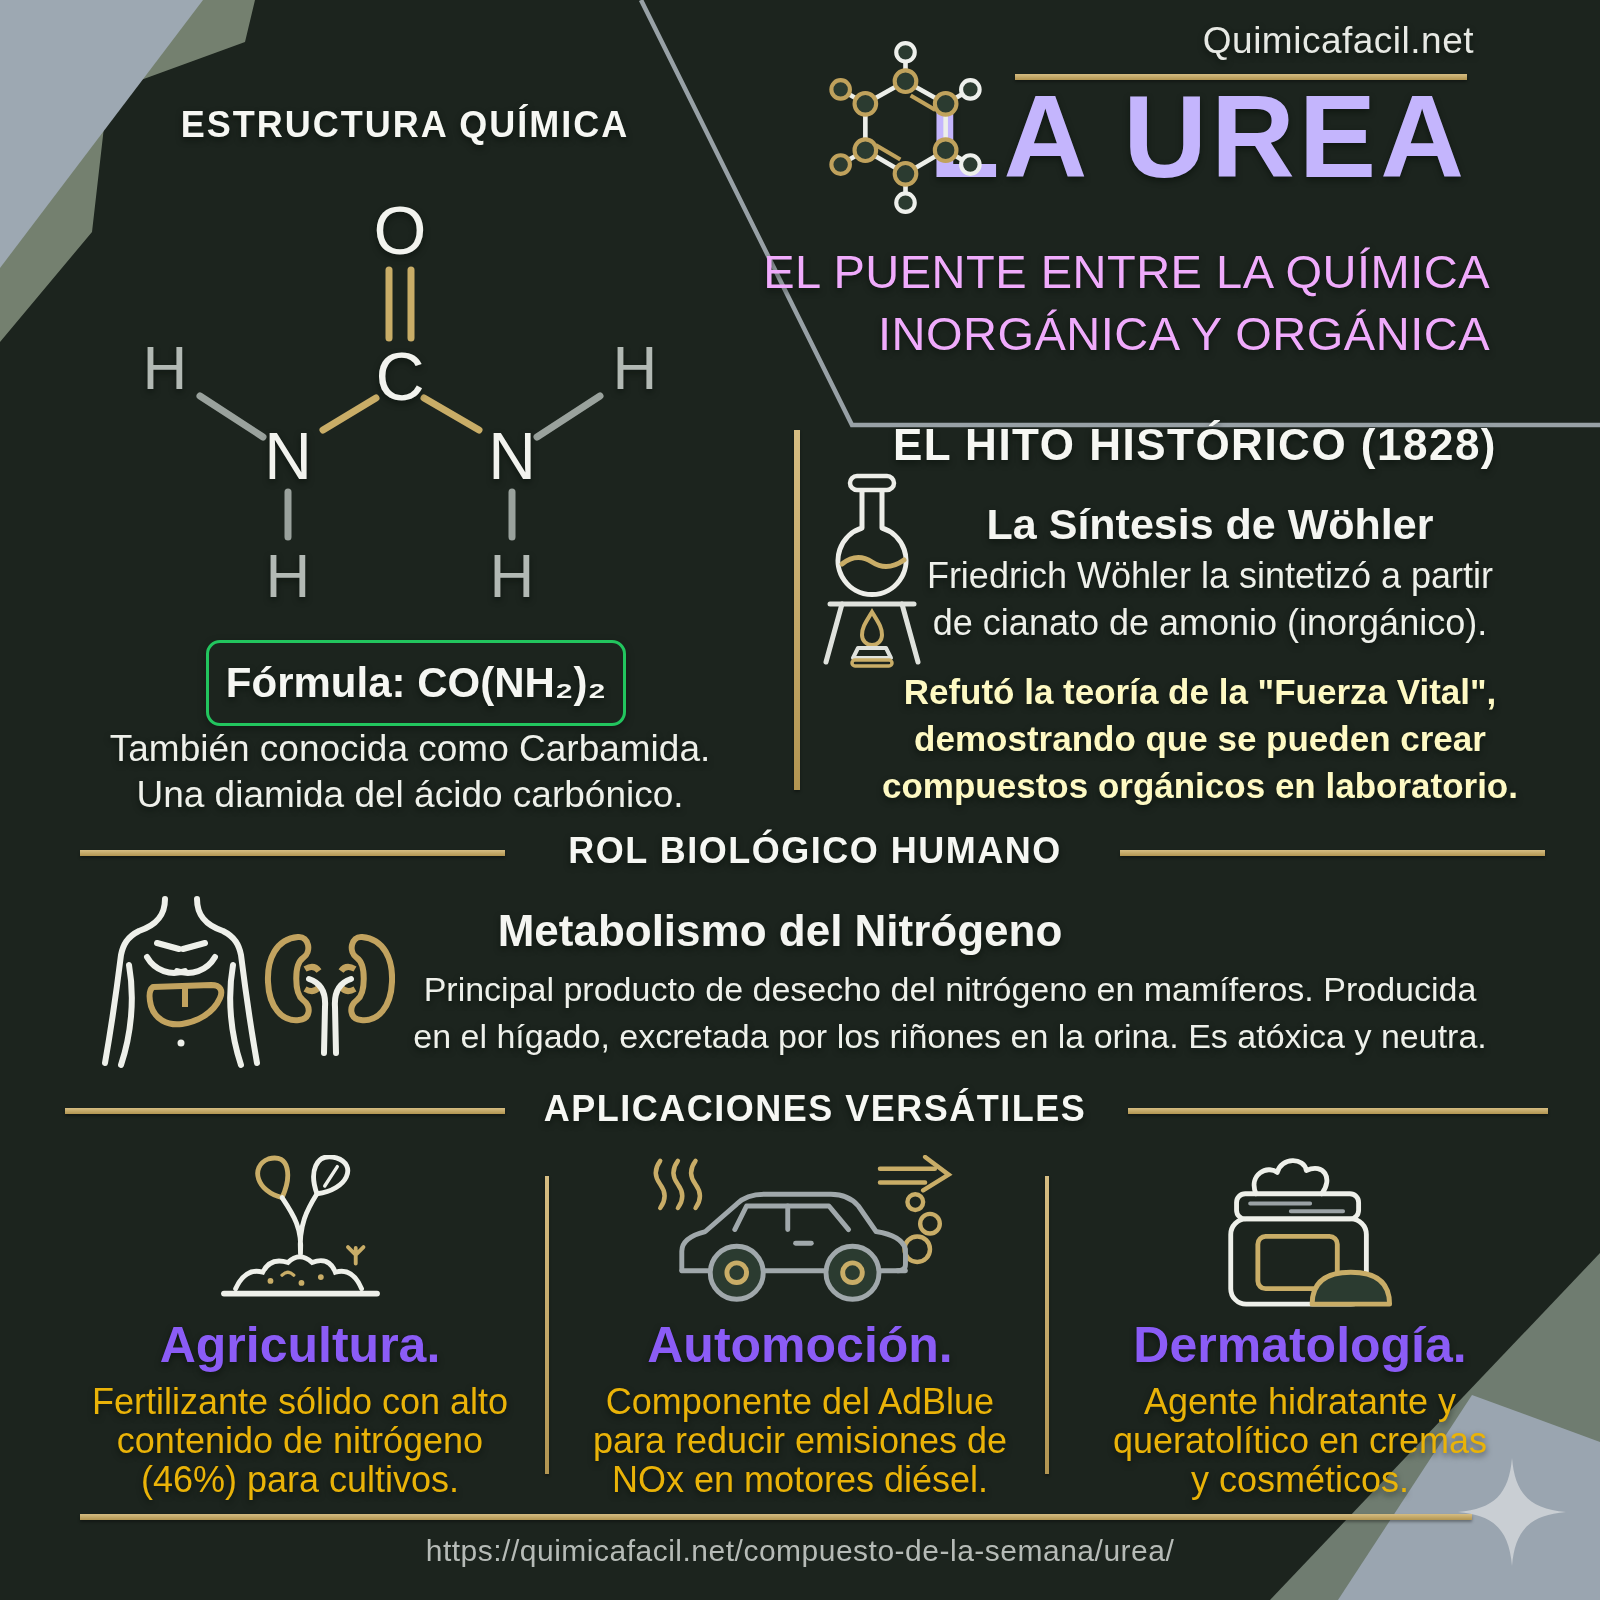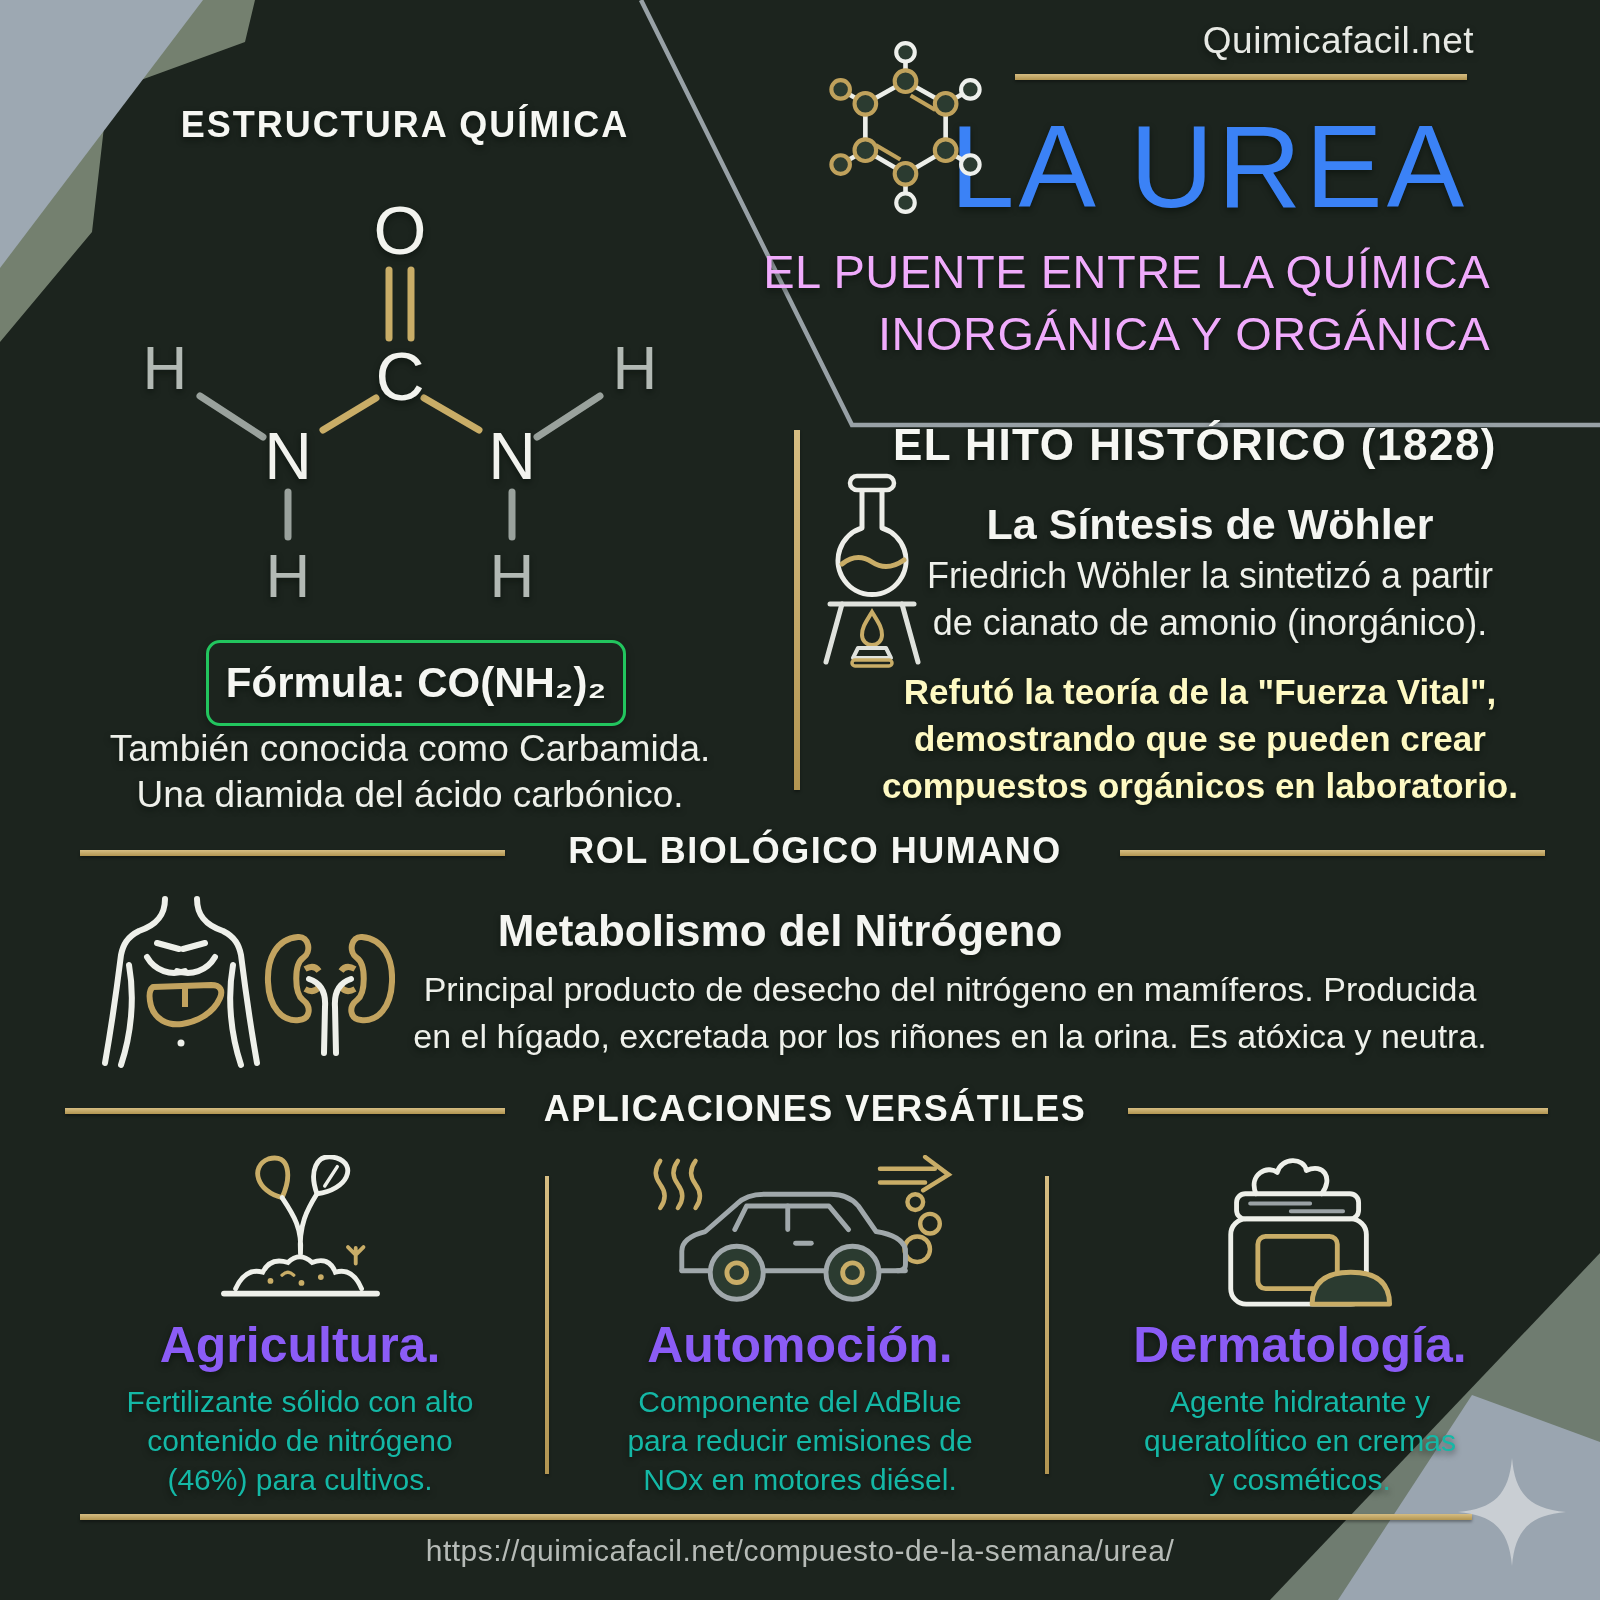--- a/index.html
+++ b/index.html
@@ -22,41 +22,41 @@
   .formula-box{
     position:absolute;border:3px solid #22c55e;border-radius:14px;
     display:flex;align-items:center;justify-content:center;
     font-weight:700;font-size:42px;color:#f5f6f2;
     font-family:"Liberation Sans","DejaVu Sans",sans-serif;
     box-shadow:0 3px 8px rgba(0,0,0,.3);
   }
   .app-col{position:absolute;top:1150px;width:476px;display:flex;flex-direction:column;align-items:center;}
   .app-icon-wrap{height:160px;display:flex;align-items:flex-end;justify-content:center;}
   .app-title{font-weight:700;font-size:50px;margin-top:6px;color:#8b5cf6;}
-  .app-line{font-size:30px;line-height:39px;color:#14b8a6;}
+  .app-line{font-size:36px;line-height:39px;color:#eab308;}
   svg{display:block;}
 </style>
 </head>
 <body>
 
 <div class="canvas">
 
   <svg class="abs" style="left:0;top:0;" width="1600" height="1600" viewBox="0 0 1600 1600">
     <polygon points="0,0 255,0 245,42 108,92 92,232 0,342" fill="#74806f"></polygon>
     <polygon points="0,0 203,0 0,268" fill="#9da8b2"></polygon>
     <polyline points="641,0 852,425 1600,425" stroke="#98a1a6" stroke-width="4.5" fill="none"></polyline>
     <polygon points="1600,1253 1600,1600 1270,1600" fill="#6f7c70"></polygon>
     <polygon points="1472,1395 1600,1442 1600,1600 1338,1600" fill="#9aa5b0"></polygon>
     <path d="M1512 1458 C1515 1494 1530 1509 1566 1512 C1530 1515 1515 1530 1512 1566 C1509 1530 1494 1515 1458 1512 C1494 1509 1509 1494 1512 1458 Z" fill="#c9ced3"></path>
   </svg>
 
   <div class="abs rgt sh nw" style="right:126px;top:20px;font-size:37px;color:#e7e9e4;letter-spacing:.5px;">Quimicafacil.net</div>
 
   <div class="gold-line" style="left:1015px;top:74px;width:452px;height:6px;"></div>
-  <div class="abs rgt sh nw" style="right:132px;top:100px;font-size:116px;font-weight:400;letter-spacing:4px;color:#3b82f6;">LA UREA</div>
+  <div class="abs rgt sh nw" style="right:132px;top:70px;font-size:116px;font-weight:700;letter-spacing:4px;color:#c4b5fd;">LA UREA</div>
   <div class="abs rgt sh" style="right:110px;top:241px;font-size:47px;line-height:1.32;letter-spacing:.5px;color:#f0abfc;">
     <div class="nw">EL PUENTE ENTRE LA QUÍMICA</div>
     <div class="nw">INORGÁNICA Y ORGÁNICA</div>
   </div>
 
   <svg class="abs" style="left:818px;top:40px;" width="175" height="175" viewBox="0 0 170 170">
     <g stroke="#eceee9" stroke-width="4.5" fill="none">
       <line x1="85" y1="40" x2="124" y2="62"></line>
         <line x1="124" y1="62" x2="124" y2="107"></line>
       <line x1="124" y1="107" x2="85" y2="130"></line>

